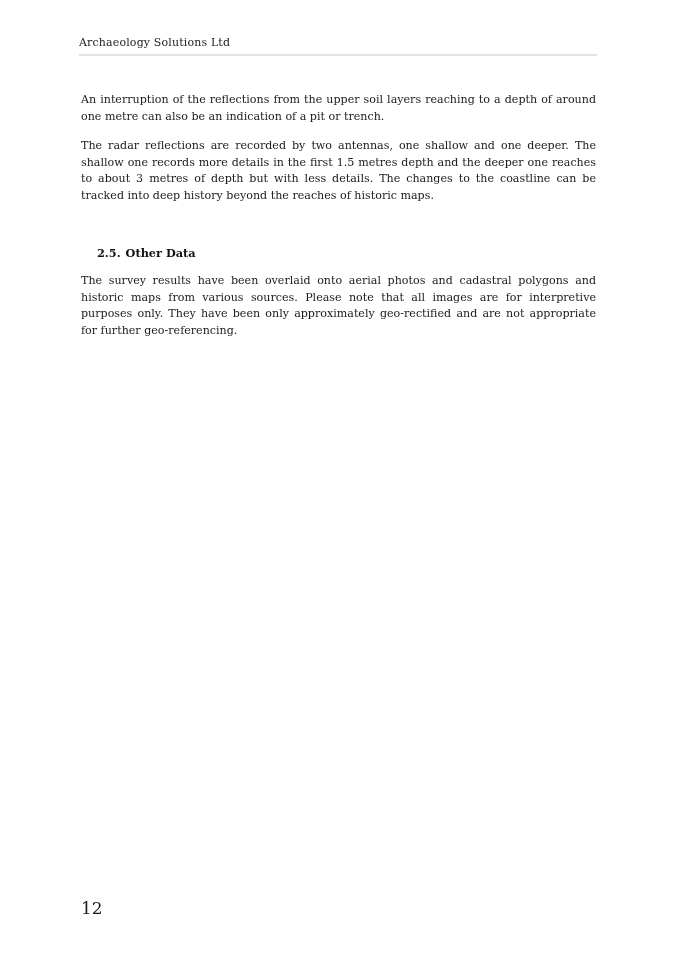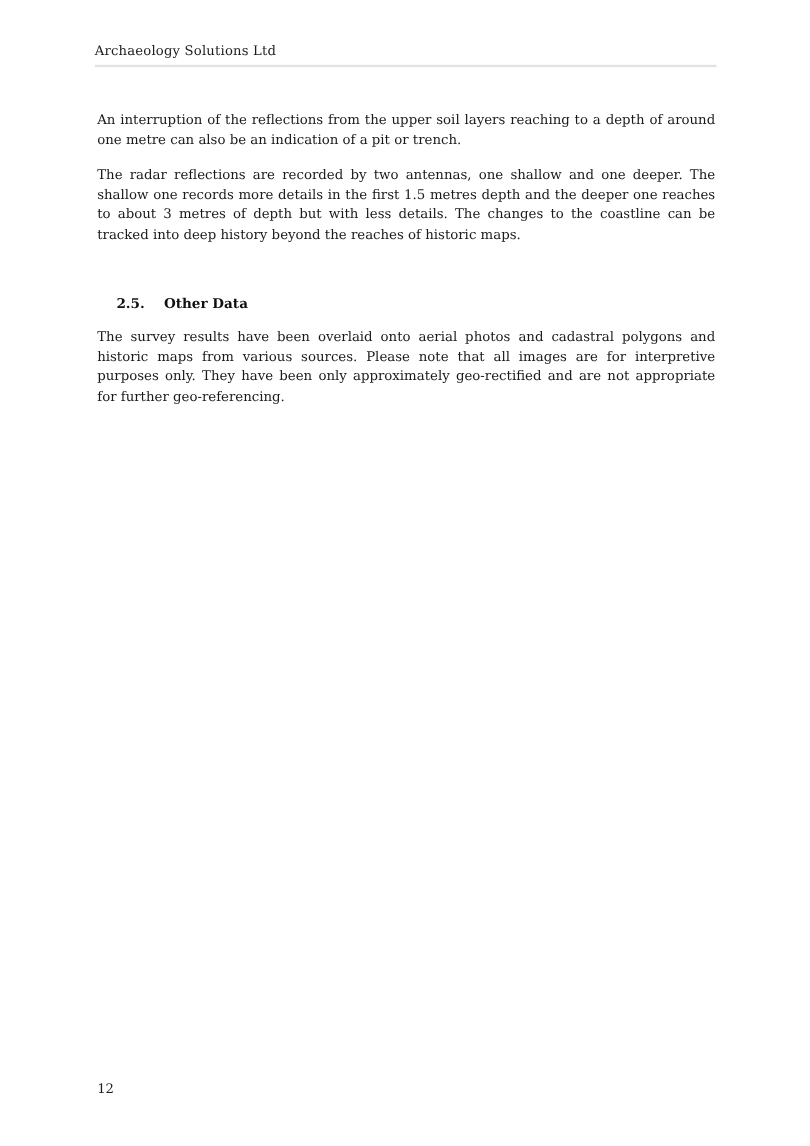--- a/index.html
+++ b/index.html
@@ -74,29 +74,29 @@
   }
   h2.section-heading {
     margin: 0 0 1px 0;
     padding-left: 16px;
     font-size: 11.3px;
     line-height: 15px;
     font-weight: bold;
     color: #111111;
   }
   h2.section-heading .sec-num {
-    margin-right: 16px;
+    margin-right: 5px;
   }
 
   
   .page-number {
     position: absolute;
     left: 81px;
     top: 901px;
-    font-size: 11px;
+    font-size: 17px;
     line-height: 14px;
     color: #1c1c1c;
     text-align: right;
   }
 </style>
 </head>
 <body>
 
 <div class="page">
 

